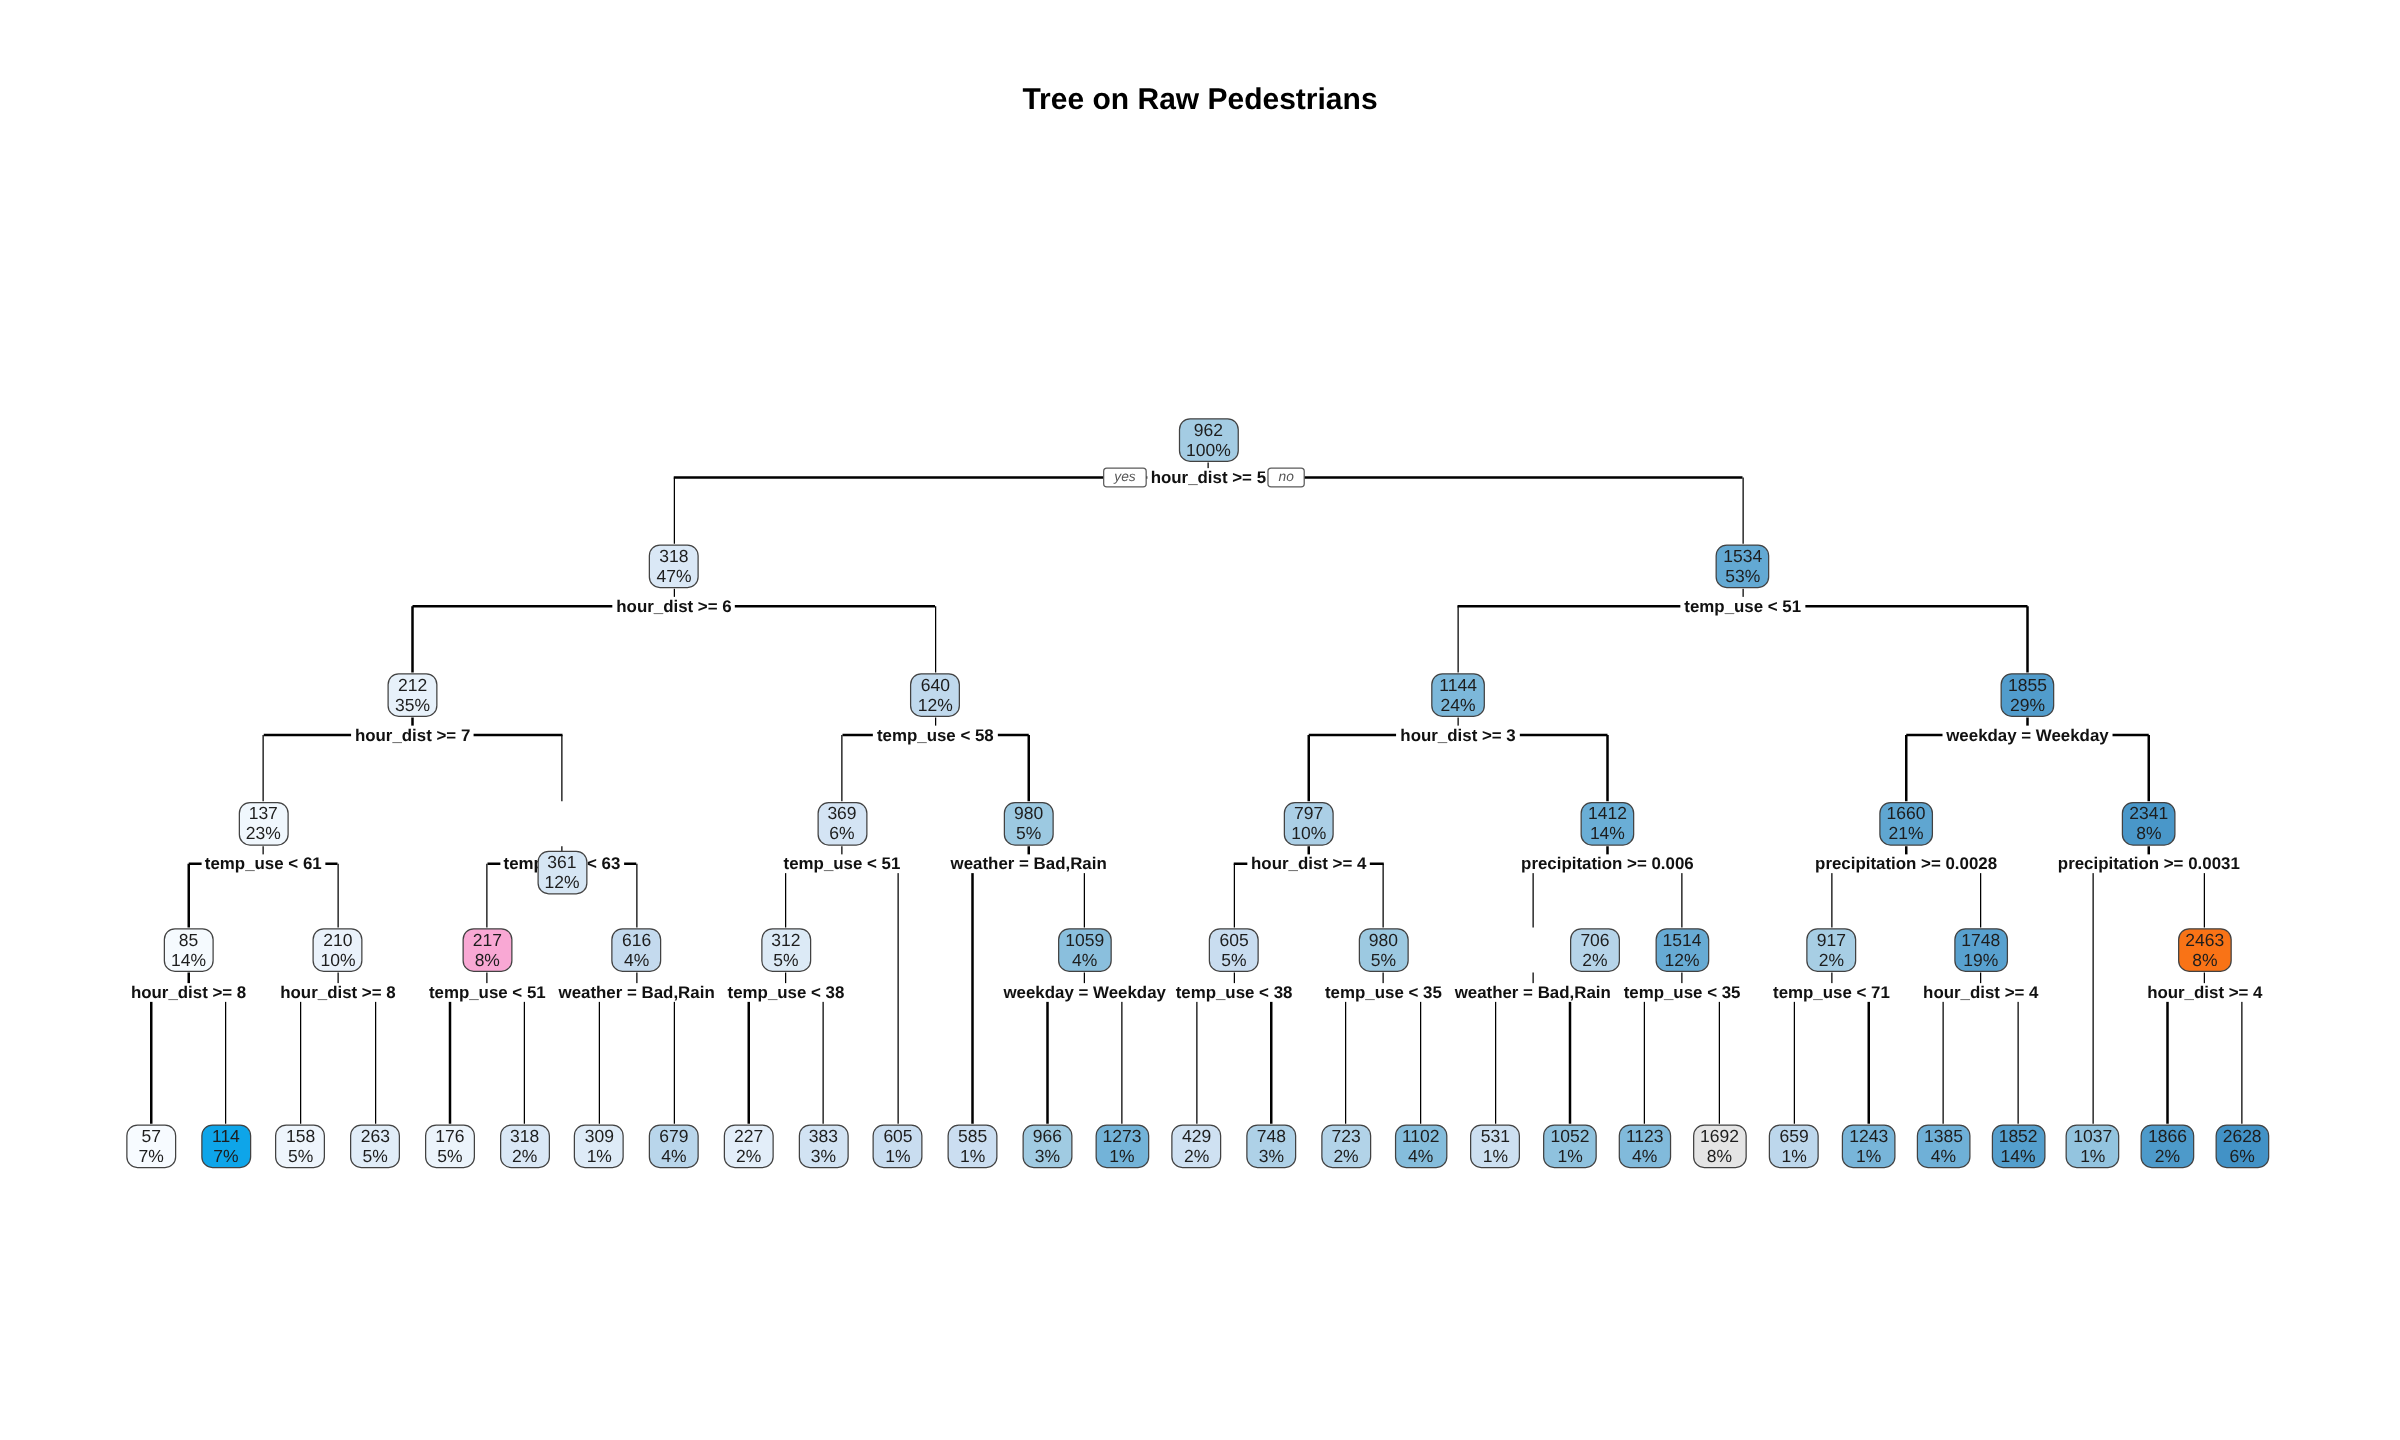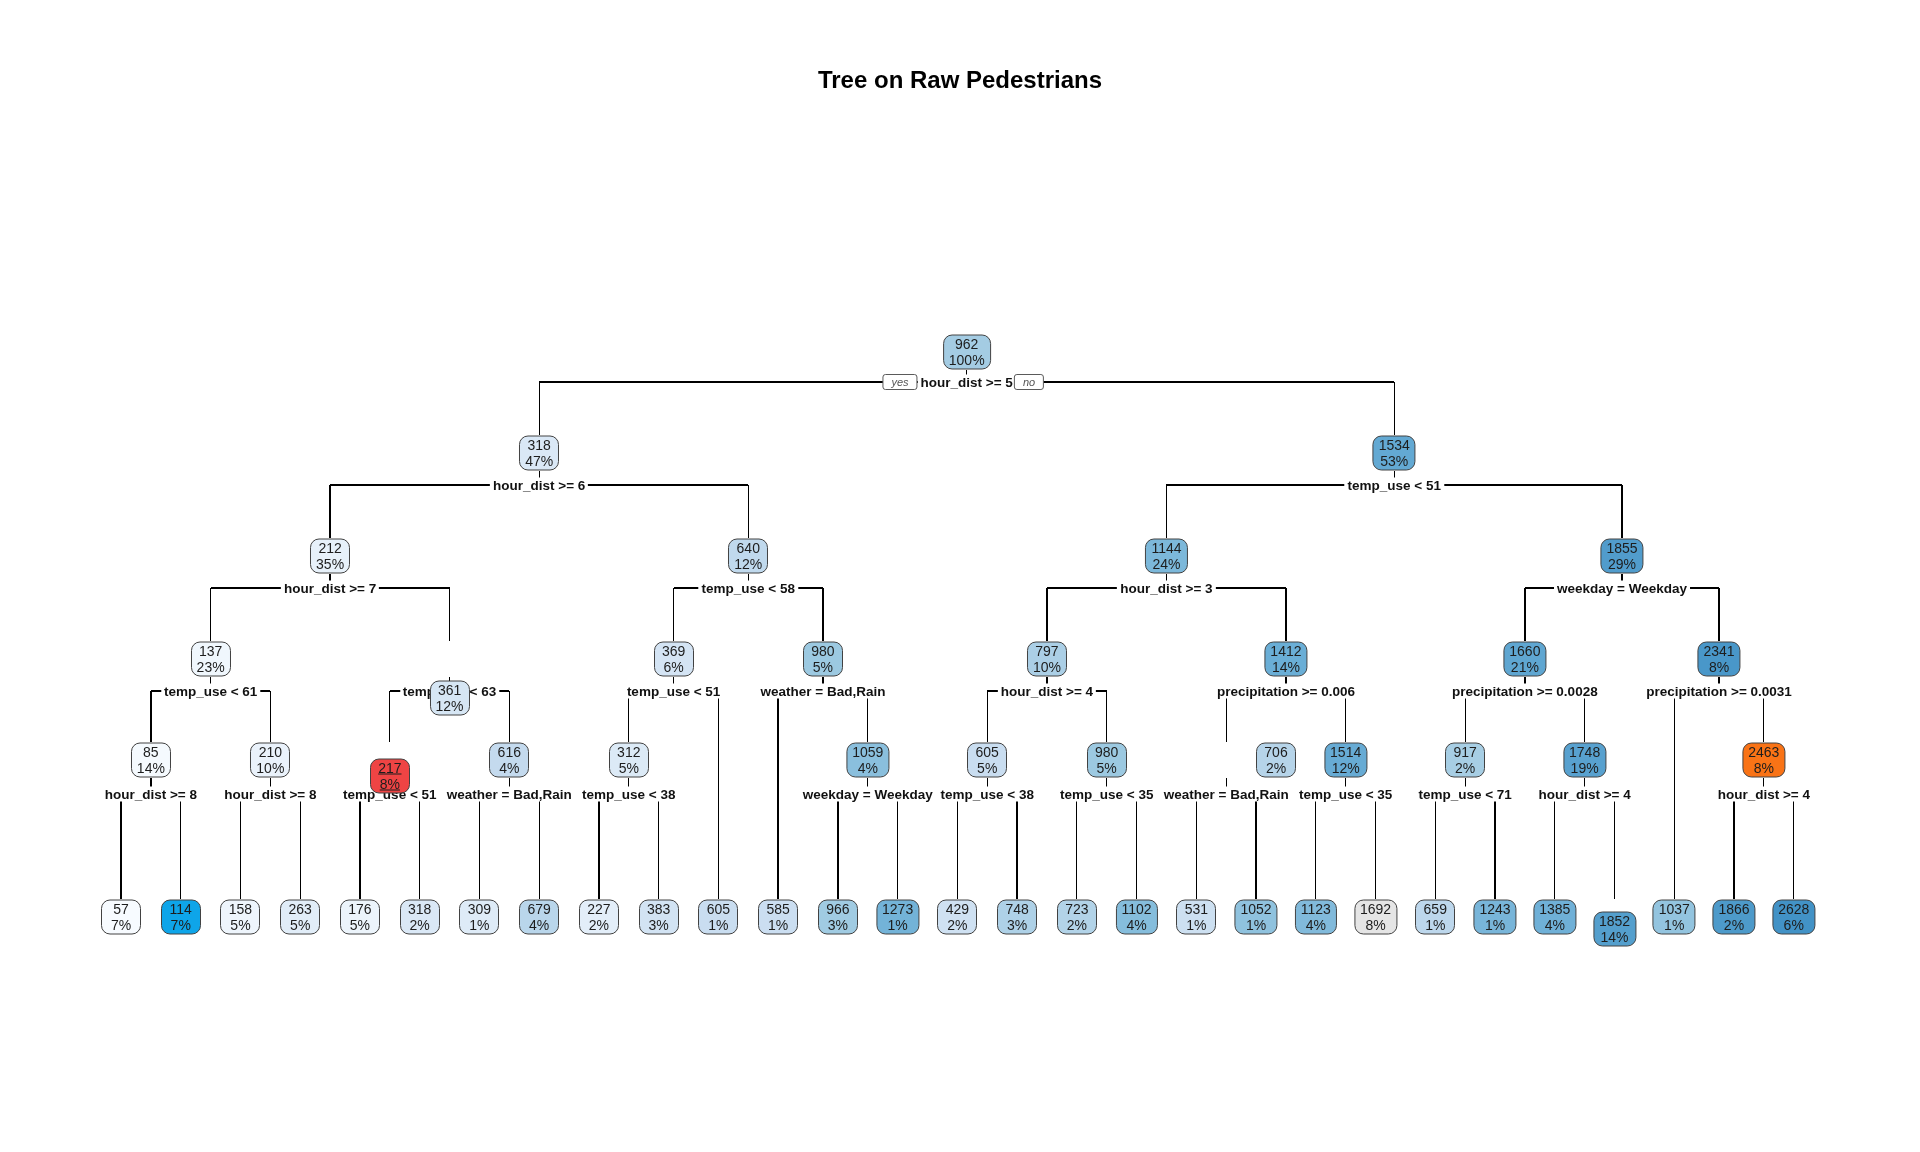--- a/index.html
+++ b/index.html
@@ -92,21 +92,21 @@
     <div class="vline" style="left: 419.05px; top: 794px; height: 105px;"></div>
     <div class="split" style="left: 389.83px; top: 794px;">temp_use &lt; 51</div>
     <div class="node" style="left: 359.96px; top: 917px; background: rgb(236, 244, 251);">
       <div>176</div>
       <div>5%</div>
     </div>
     <div class="node" style="left: 419.7px; top: 917px; background: rgb(218, 232, 246);">
       <div>318</div>
       <div>2%</div>
     </div>
-    <div class="node" style="left: 389.83px; top: 776px; background: #ef4444; text-decoration: underline;">
+    <div class="node" style="left: 389.83px; top: 760px; background: #f9a8d4;">
       <div>217</div>
       <div>8%</div>
     </div>
     <div class="vline" style="left: 508.66px; top: 778px; height: 16px;"></div>
     <div class="hline" style="left: 479.44px; top: 793.35px; width: 59.74px;"></div>
     <div class="vline" style="left: 478.79px; top: 794px; height: 105px;"></div>
     <div class="vline" style="left: 538.53px; top: 794px; height: 105px;"></div>
     <div class="split" style="left: 509.31px; top: 794px;">weather = Bad,Rain</div>
     <div class="node" style="left: 479.44px; top: 917px; background: rgb(222, 235, 247);">
       <div>309</div>
@@ -330,21 +330,21 @@
     </div>
     <div class="vline" style="left: 1583.98px; top: 778px; height: 16px;"></div>
     <div class="hline" style="left: 1554.76px; top: 793.35px; width: 59.74px;"></div>
     <div class="vline" style="left: 1554.11px; top: 794px; height: 105px;"></div>
     <div class="vline" style="left: 1613.85px; top: 794px; height: 105px;"></div>
     <div class="split" style="left: 1584.63px; top: 794px;">hour_dist &gt;= 4</div>
     <div class="node" style="left: 1554.76px; top: 917px; background: rgb(111, 176, 215);">
       <div>1385</div>
       <div>4%</div>
     </div>
-    <div class="node" style="left: 1614.5px; top: 917px; background: rgb(84, 159, 205); margin-top: 12px;">
+    <div class="node" style="left: 1614.5px; top: 917px; background: rgb(84, 159, 205);">
       <div>1852</div>
       <div>14%</div>
     </div>
     <div class="node" style="left: 1584.63px; top: 760px; background: rgb(88, 161, 207);">
       <div>1748</div>
       <div>19%</div>
     </div>
     <div class="node" style="left: 1524.89px; top: 659px; background: rgb(95, 166, 209);">
       <div>1660</div>
       <div>21%</div>

